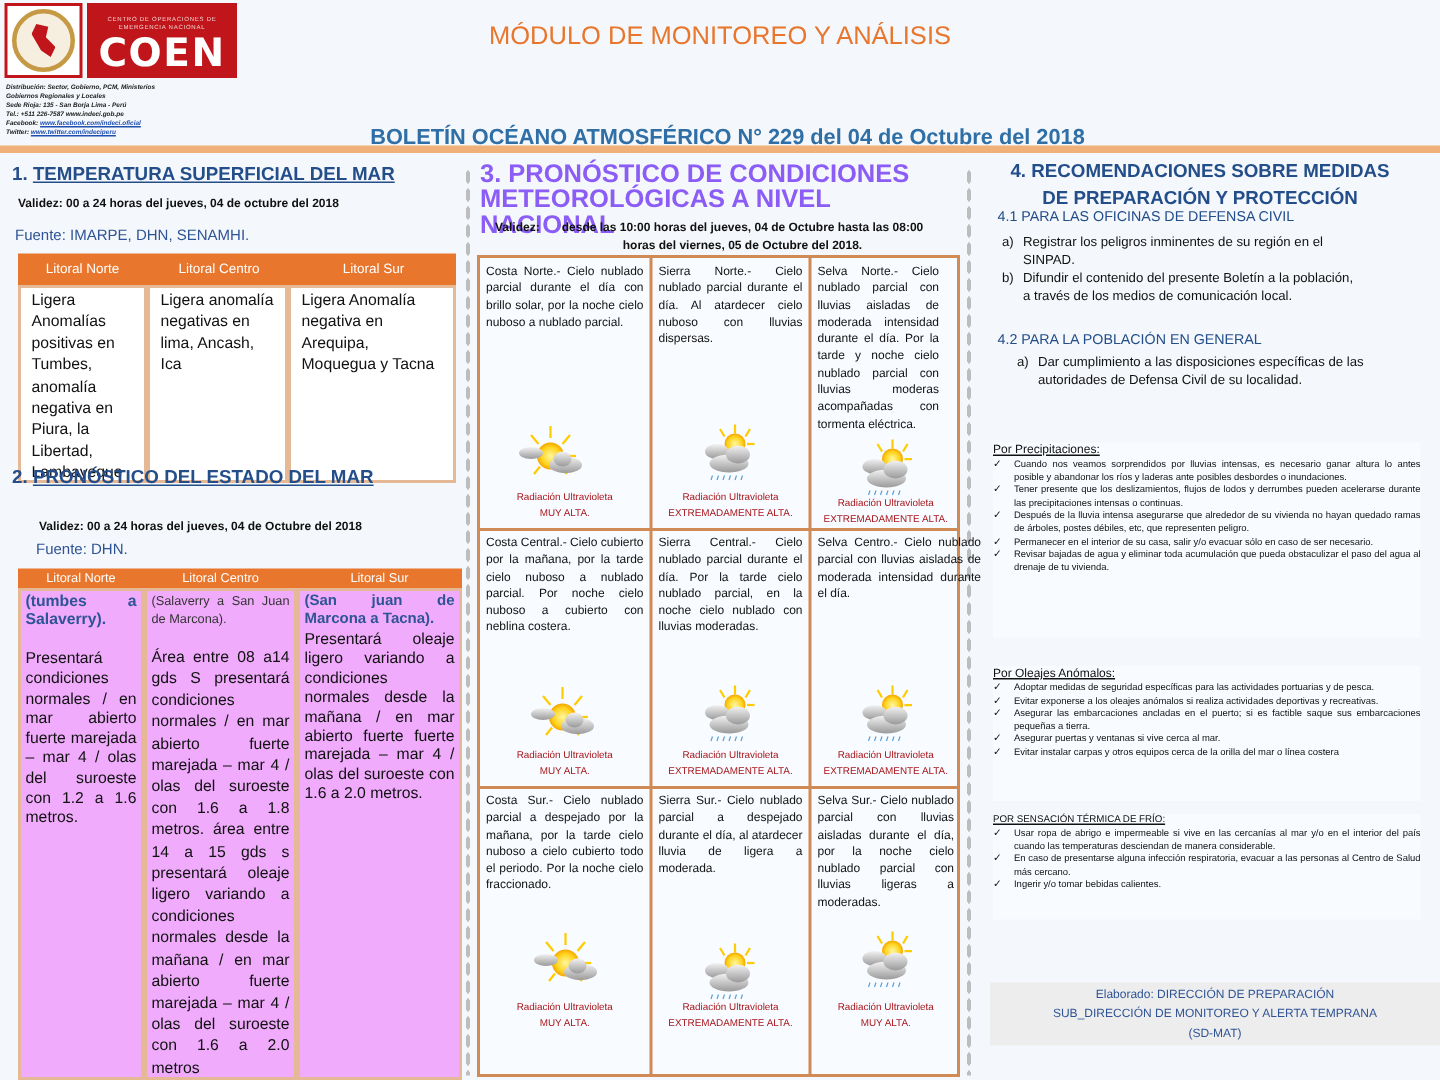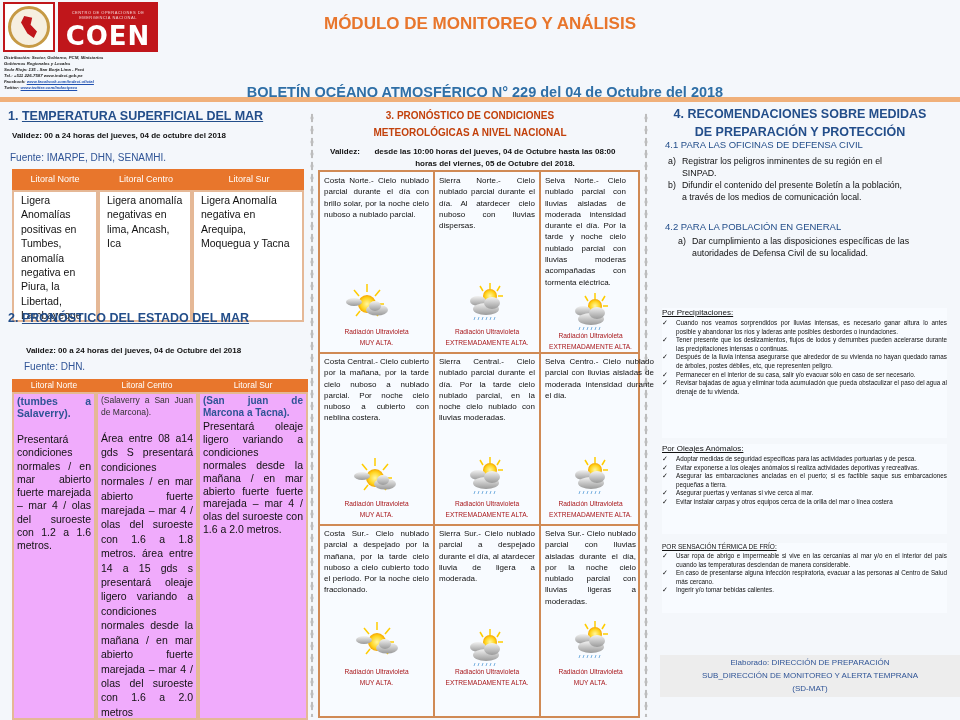--- a/index.html
+++ b/index.html
@@ -8,40 +8,40 @@
 
   
   .logo-seal { position: absolute; left: 3px; top: 2px; width: 52px; height: 50px; background: #fff; border: 2px solid #c0161b; display:flex; align-items:center; justify-content:center; }
   .seal-ring { width: 42px; height: 42px; border-radius: 50%; border: 3px solid #c69a45; background: #f6efe0; display:flex; align-items:center; justify-content:center; }
   .seal-map { width: 16px; height: 22px; background: #c0161b; clip-path: polygon(20% 0, 70% 8%, 60% 40%, 100% 70%, 80% 100%, 40% 80%, 0 30%); }
   .logo-coen { position: absolute; left: 58px; top: 2px; width: 100px; height: 50px; background: #c0161b; color: #fff; }
   .coen-sub { position:absolute; left: 8px; top: 8px; width: 84px; font-size: 4px; letter-spacing: .5px; line-height: 5px; text-align:center; color:#f3d3d3; }
   .coen-main { position:absolute; left: 4px; top: 20px; width: 92px; text-align:center; font-size: 26px; font-weight: 700; letter-spacing: 1px; line-height: 28px; font-family: "DejaVu Sans", sans-serif; }
   .contact { position: absolute; left: 4px; top: 55px; width: 190px; font-size: 4.3px; line-height: 6px; font-style: italic; font-weight: 700; color:#222; }
   .contact .lnk { color: #1f50b0; text-decoration: underline; }
-  .title-main { position: absolute; left: 200px; top: 14px; width: 560px; text-align: center; color: #e8762c; font-weight: 700; font-size: 17px; }
+  .title-main { position: absolute; left: 200px; top: 14px; width: 560px; text-align: center; color: #e8762c; font-weight: 400; font-size: 17px; }
   .title-sub { position: absolute; left: 200px; top: 40px; width: 570px; text-align: center; color: #2f6fa6; font-weight: 700; font-size: 14.5px; margin-top: 44px; }
   .header-bar { position: absolute; left: 0; top: 97px; width: 960px; height: 5px; background: #f0b07a; }
 
   
   .dots { position: absolute; width: 4px; background-image: radial-gradient(#bdbdbd 1.4px, transparent 1.6px); background-size: 4px 12px; }
 
   
   .sec-title { position:absolute; font-weight:700; color:#234e8a; font-size: 12.5px; }
   .sec-title u { text-decoration: underline; }
   .small-b { position:absolute; font-size: 8px; font-weight: 700; color:#111; }
   .fuente { position:absolute; font-size: 10px; color:#2f5496; }
   .orange-head { position:absolute; background:#e8762c; color:#fff; font-size: 9px; display:flex; }
   .orange-head div { flex:none; text-align:center; }
   .cell { position:absolute; background:#fff; border: 2px solid #e5b896; font-size: 10.5px; line-height: 14.4px; padding: 1px 7px; color:#111; }
   .cell2 { position:absolute; background:#f0abfc; border: 2px solid #e5b896; font-size: 10px; line-height: 13.5px; padding: 1px 3px; text-align: justify; color:#111; }
   .blue-b { color:#2f5496; font-weight:700; }
 
   
-  .c2-title { position:absolute; left: 320px; top: 107px; width: 300px; text-align:center; color:#c2410c; font-weight:700; font-size: 10px; line-height: 17px; }
+  .c2-title { position:absolute; left: 320px; top: 107px; width: 300px; color:#8b5cf6; font-weight:700; font-size: 17px; line-height: 17px; }
   .c2-valid { position:absolute; left: 330px; top: 146px; width: 290px; font-size: 8px; font-weight:700; line-height: 12px; }
   .grid { position:absolute; left: 318px; top: 170px; width: 322px; height: 548px; border: 2px solid #d08a55; background:#f8fbff; }
   .g-cell { position:absolute; font-size: 8px; line-height: 11.3px; text-align: justify; padding: 1px 4px; color:#111; }
   .g-vline { position:absolute; top:0; bottom:0; width: 2px; background:#d08a55; }
   .g-hline { position:absolute; left:0; right:0; height: 2px; background:#d08a55; }
   .uv { position:absolute; text-align:center; color:#a8171b; font-size: 6.6px; line-height: 11px; font-weight: 400; }
   .icon { position:absolute; width: 50px; height: 42px; }
 
   
   .c4-title { position:absolute; left: 652px; top: 105px; width: 296px; text-align:center; color:#234e8a; font-weight:700; font-size: 12.5px; line-height: 18px; }
@@ -277,21 +277,21 @@
 <div class="c4-item" style="left:668px; top:180px; width:240px; display:flex;">
   <span style="flex:none; width:14px;">b)</span>
   <span>Difundir el contenido del presente Boletín a la población, a través de los medios de comunicación local.</span>
 </div>
 <div class="c4-sub" style="left:665px; top:221px;">4.2 PARA LA POBLACIÓN EN GENERAL</div>
 <div class="c4-item" style="left:678px; top:236px; width:250px; display:flex;">
   <span style="flex:none; width:14px;">a)</span>
   <span>Dar cumplimiento a las disposiciones específicas de las autoridades de Defensa Civil de su localidad.</span>
 </div>
 
-<div class="rec-box" style="top:308px; height:130px;">
+<div class="rec-box" style="top:295px; height:130px;">
   <div class="rec-head">Por Precipitaciones:</div>
   <div class="rec-item">
       <span class="chk">✓</span>
       <span>Cuando nos veamos sorprendidos por lluvias intensas, es necesario ganar altura lo antes posible y abandonar los ríos y laderas ante posibles desbordes o inundaciones.</span>
     </div>
   <div class="rec-item">
       <span class="chk">✓</span>
       <span>Tener presente que los deslizamientos, flujos de lodos y derrumbes pueden acelerarse durante las precipitaciones intensas o continuas.</span>
     </div>
   <div class="rec-item">

